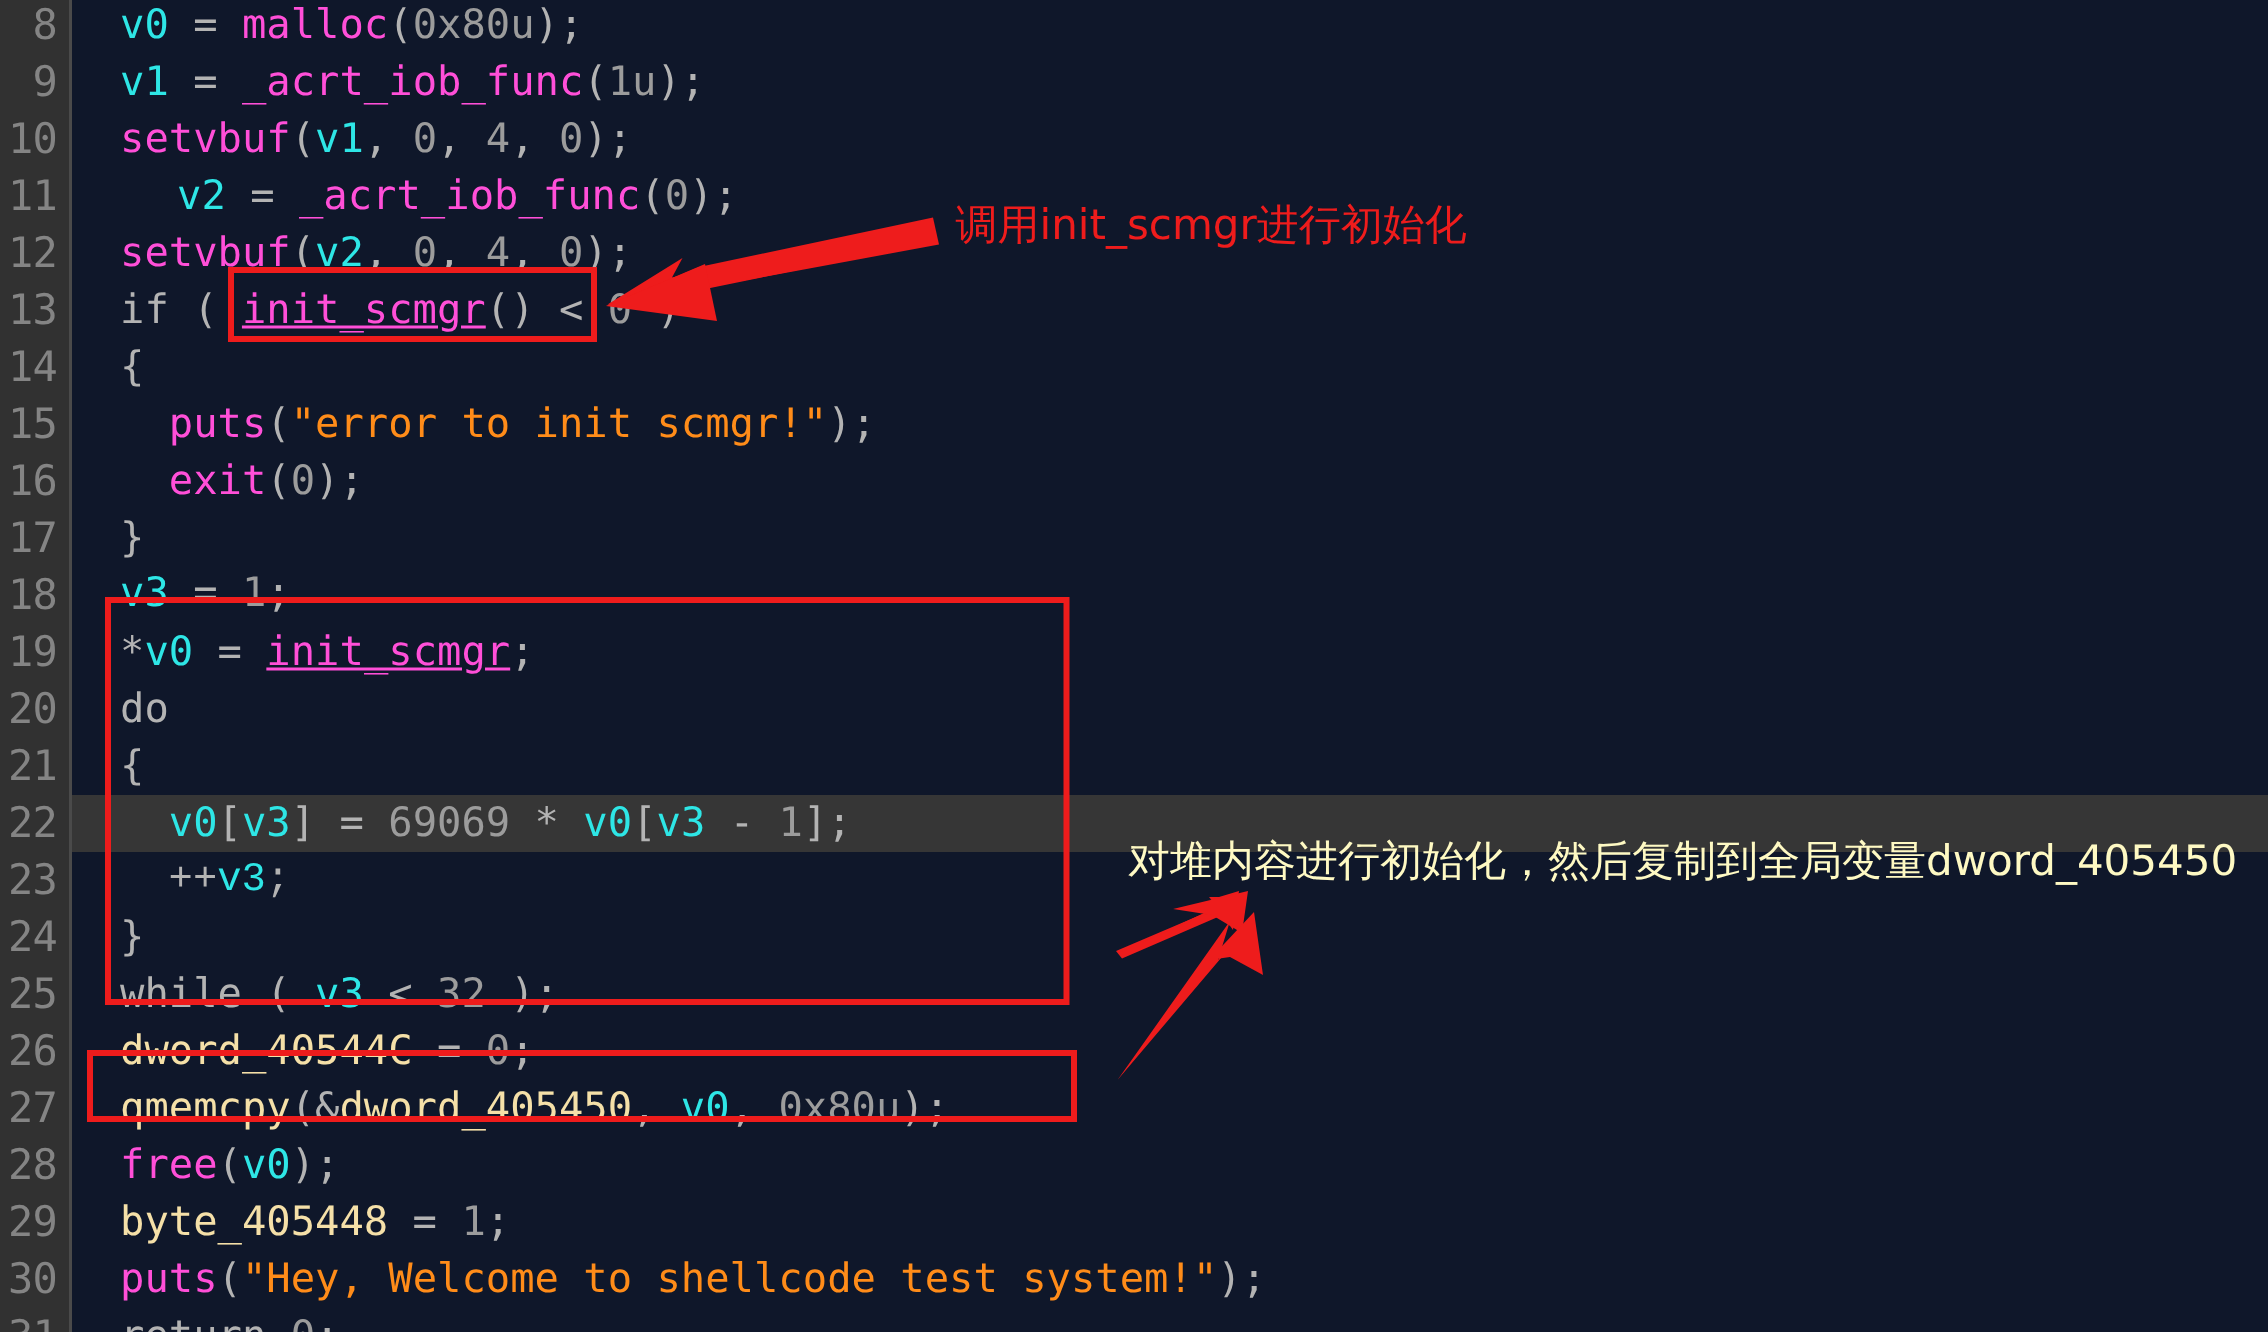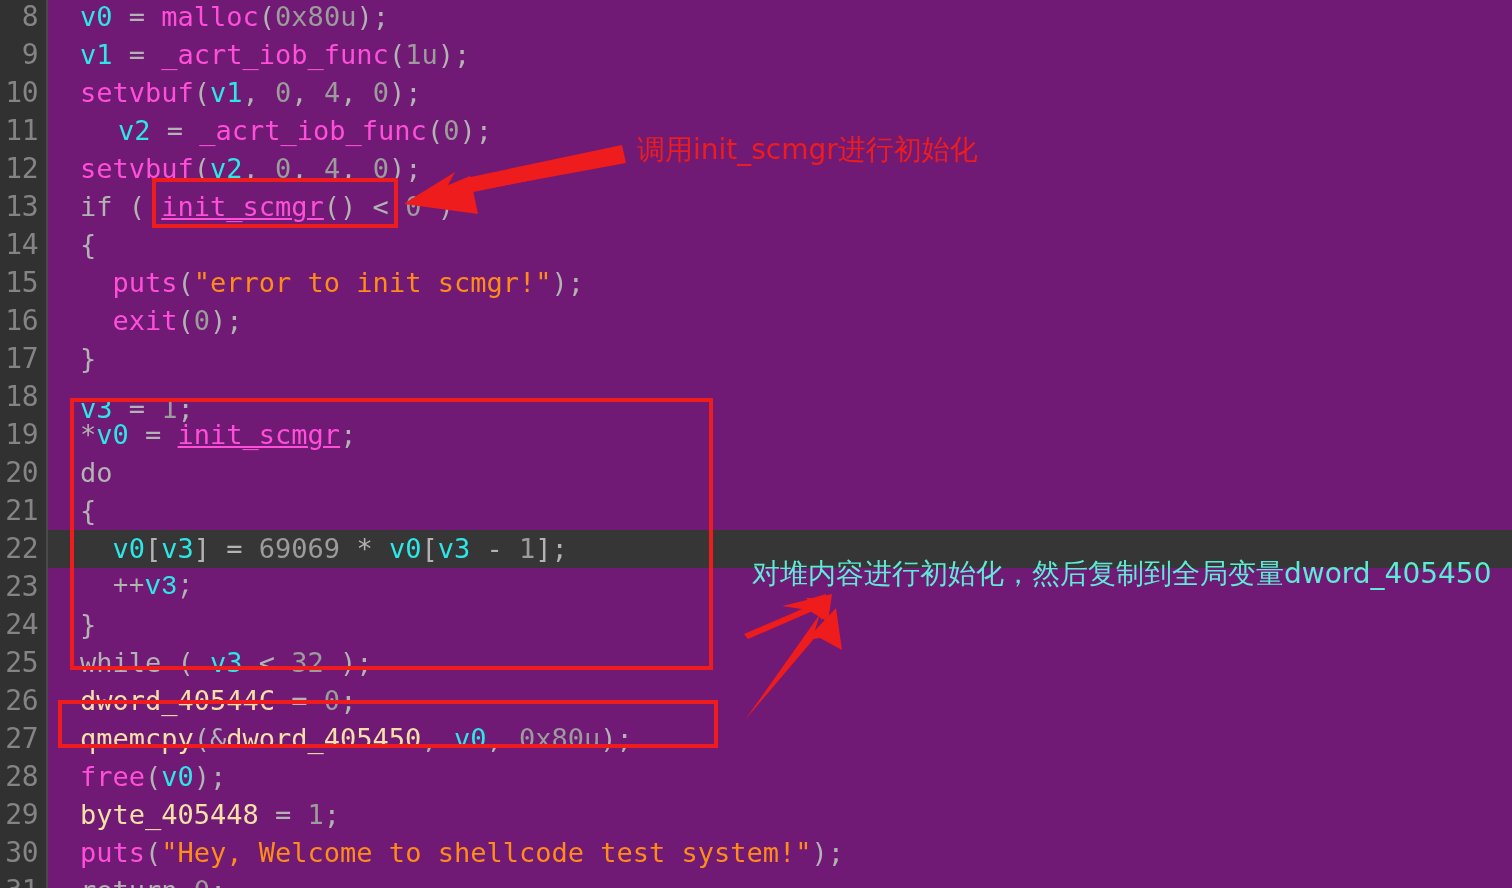--- a/index.html
+++ b/index.html
@@ -42,21 +42,21 @@
     line-height: 38px;
     font-family: "DejaVu Sans Mono", "Liberation Mono", monospace;
     letter-spacing: -0.5px;
   }
 
   
   #code {
     position: absolute;
     left: 48px; top: 0;
     right: 0; bottom: 0;
-    background: #701a75;
+    background: #0f172a;
   }
   .code-line {
     position: absolute;
     left: 0;
     height: 38px;
     line-height: 38px;
     white-space: pre;
     font-size: 27px;
     font-family: "DejaVu Sans Mono", "Liberation Mono", monospace;
     letter-spacing: 0px;
@@ -143,21 +143,21 @@
       <div class="code-line" style="top: -2px;"><span class="t-var">v0</span><span class="t-punc"> = </span><span class="t-lib">malloc</span><span class="t-punc">(</span><span class="t-num">0x80u</span><span class="t-punc">);</span></div>
       <div class="code-line" style="top: 36px;"><span class="t-var">v1</span><span class="t-punc"> = </span><span class="t-lib">_acrt_iob_func</span><span class="t-punc">(</span><span class="t-num">1u</span><span class="t-punc">);</span></div>
       <div class="code-line" style="top: 74px;"><span class="t-lib">setvbuf</span><span class="t-punc">(</span><span class="t-var">v1</span><span class="t-punc">, </span><span class="t-num">0</span><span class="t-punc">, </span><span class="t-num">4</span><span class="t-punc">, </span><span class="t-num">0</span><span class="t-punc">);</span></div>
       <div class="code-line" style="top: 112px; margin-left: 38px;"><span class="t-var">v2</span><span class="t-punc"> = </span><span class="t-lib">_acrt_iob_func</span><span class="t-punc">(</span><span class="t-num">0</span><span class="t-punc">);</span></div>
       <div class="code-line" style="top: 150px; text-align: center;"><span class="t-lib">setvbuf</span><span class="t-punc">(</span><span class="t-var">v2</span><span class="t-punc">, </span><span class="t-num">0</span><span class="t-punc">, </span><span class="t-num">4</span><span class="t-punc">, </span><span class="t-num">0</span><span class="t-punc">);</span></div>
       <div class="code-line" style="top: 188px;"><span class="t-kw">if ( </span><span class="t-fn">init_scmgr</span><span class="t-punc">()</span><span class="t-punc"> &lt; </span><span class="t-num">0</span><span class="t-punc"> )</span></div>
       <div class="code-line" style="top: 226px;"><span class="t-punc">{</span></div>
       <div class="code-line" style="top: 264px;"><span class="t-punc">  </span><span class="t-lib">puts</span><span class="t-punc">(</span><span class="t-str">"error to init scmgr!"</span><span class="t-punc">);</span></div>
       <div class="code-line" style="top: 302px;"><span class="t-punc">  </span><span class="t-lib">exit</span><span class="t-punc">(</span><span class="t-num">0</span><span class="t-punc">);</span></div>
       <div class="code-line" style="top: 340px;"><span class="t-punc">}</span></div>
-      <div class="code-line" style="top: 390px;"><span class="t-var">v3</span><span class="t-punc"> = </span><span class="t-num">1</span><span class="t-punc">;</span></div>
+      <div class="code-line" style="top: 377px;"><span class="t-var">v3</span><span class="t-punc"> = </span><span class="t-num">1</span><span class="t-punc">;</span></div>
       <div class="code-line" style="top: 416px;"><span class="t-punc">*</span><span class="t-var">v0</span><span class="t-punc"> = </span><span class="t-fn">init_scmgr</span><span class="t-punc">;</span></div>
       <div class="code-line" style="top: 454px;"><span class="t-kw">do</span></div>
       <div class="code-line" style="top: 492px;"><span class="t-punc">{</span></div>
       <div class="hl-band" style="top: 530px;"></div>
       <div class="code-line" style="top: 530px;"><span class="t-punc">  </span><span class="t-var">v0</span><span class="t-punc">[</span><span class="t-var">v3</span><span class="t-punc">] = </span><span class="t-num">69069</span><span class="t-punc"> * </span><span class="t-var">v0</span><span class="t-punc">[</span><span class="t-var">v3</span><span class="t-punc"> - </span><span class="t-num">1</span><span class="t-punc">];</span></div>
       <div class="code-line" style="top: 568px; font-family: Liberation Mono, monospace;"><span class="t-punc">  ++</span><span class="t-var">v3</span><span class="t-punc">;</span></div>
       <div class="code-line" style="top: 606px;"><span class="t-punc">}</span></div>
       <div class="code-line" style="top: 644px;"><span class="t-kw">while ( </span><span class="t-var">v3</span><span class="t-punc"> &lt; </span><span class="t-num">32</span><span class="t-punc"> );</span></div>
       <div class="code-line" style="top: 682px;"><span class="t-glob">dword_40544C</span><span class="t-punc"> = </span><span class="t-num">0</span><span class="t-punc">;</span></div>
       <div class="code-line" style="top: 720px;"><span class="t-glob">qmemcpy</span><span class="t-punc">(&amp;</span><span class="t-glob">dword_405450</span><span class="t-punc">, </span><span class="t-var">v0</span><span class="t-punc">, </span><span class="t-num">0x80u</span><span class="t-punc">);</span></div>
@@ -183,15 +183,15 @@
 
     <svg class="arrow-svg" style="left:0px; top:0px;" width="1512" height="888" viewBox="0 0 1512 888">
       <polygon points="745,720 820,614 812,640 828,616 836,646 818,634" fill="#ee1c1c"></polygon>
       <polygon points="806,640 836,608 842,650 820,638" fill="#ee1c1c"></polygon>
     </svg>
 
   <div class="redbox" style="left: 152px; top: 178px; width: 246px; height: 50px; border-color: rgb(238, 28, 28);"></div>
       <div class="redbox" style="left: 70px; top: 398px; width: 643px; height: 272px; border-color: rgb(238, 28, 28);"></div>
       <div class="redbox" style="left: 58px; top: 700px; width: 660px; height: 48px; border-color: rgb(238, 28, 28);"></div>
       <div class="note" style="left: 637px; top: 136px; color: rgb(238, 28, 28);">调用init_scmgr进行初始化</div>
-      <div class="note" style="left: 752px; top: 560px; color: #5eead4;">对堆内容进行初始化，然后复制到全局变量dword_405450</div>
+      <div class="note" style="left: 752px; top: 560px; color: #fef9c3;">对堆内容进行初始化，然后复制到全局变量dword_405450</div>
     </div>
 </div>
 
 </body></html>

